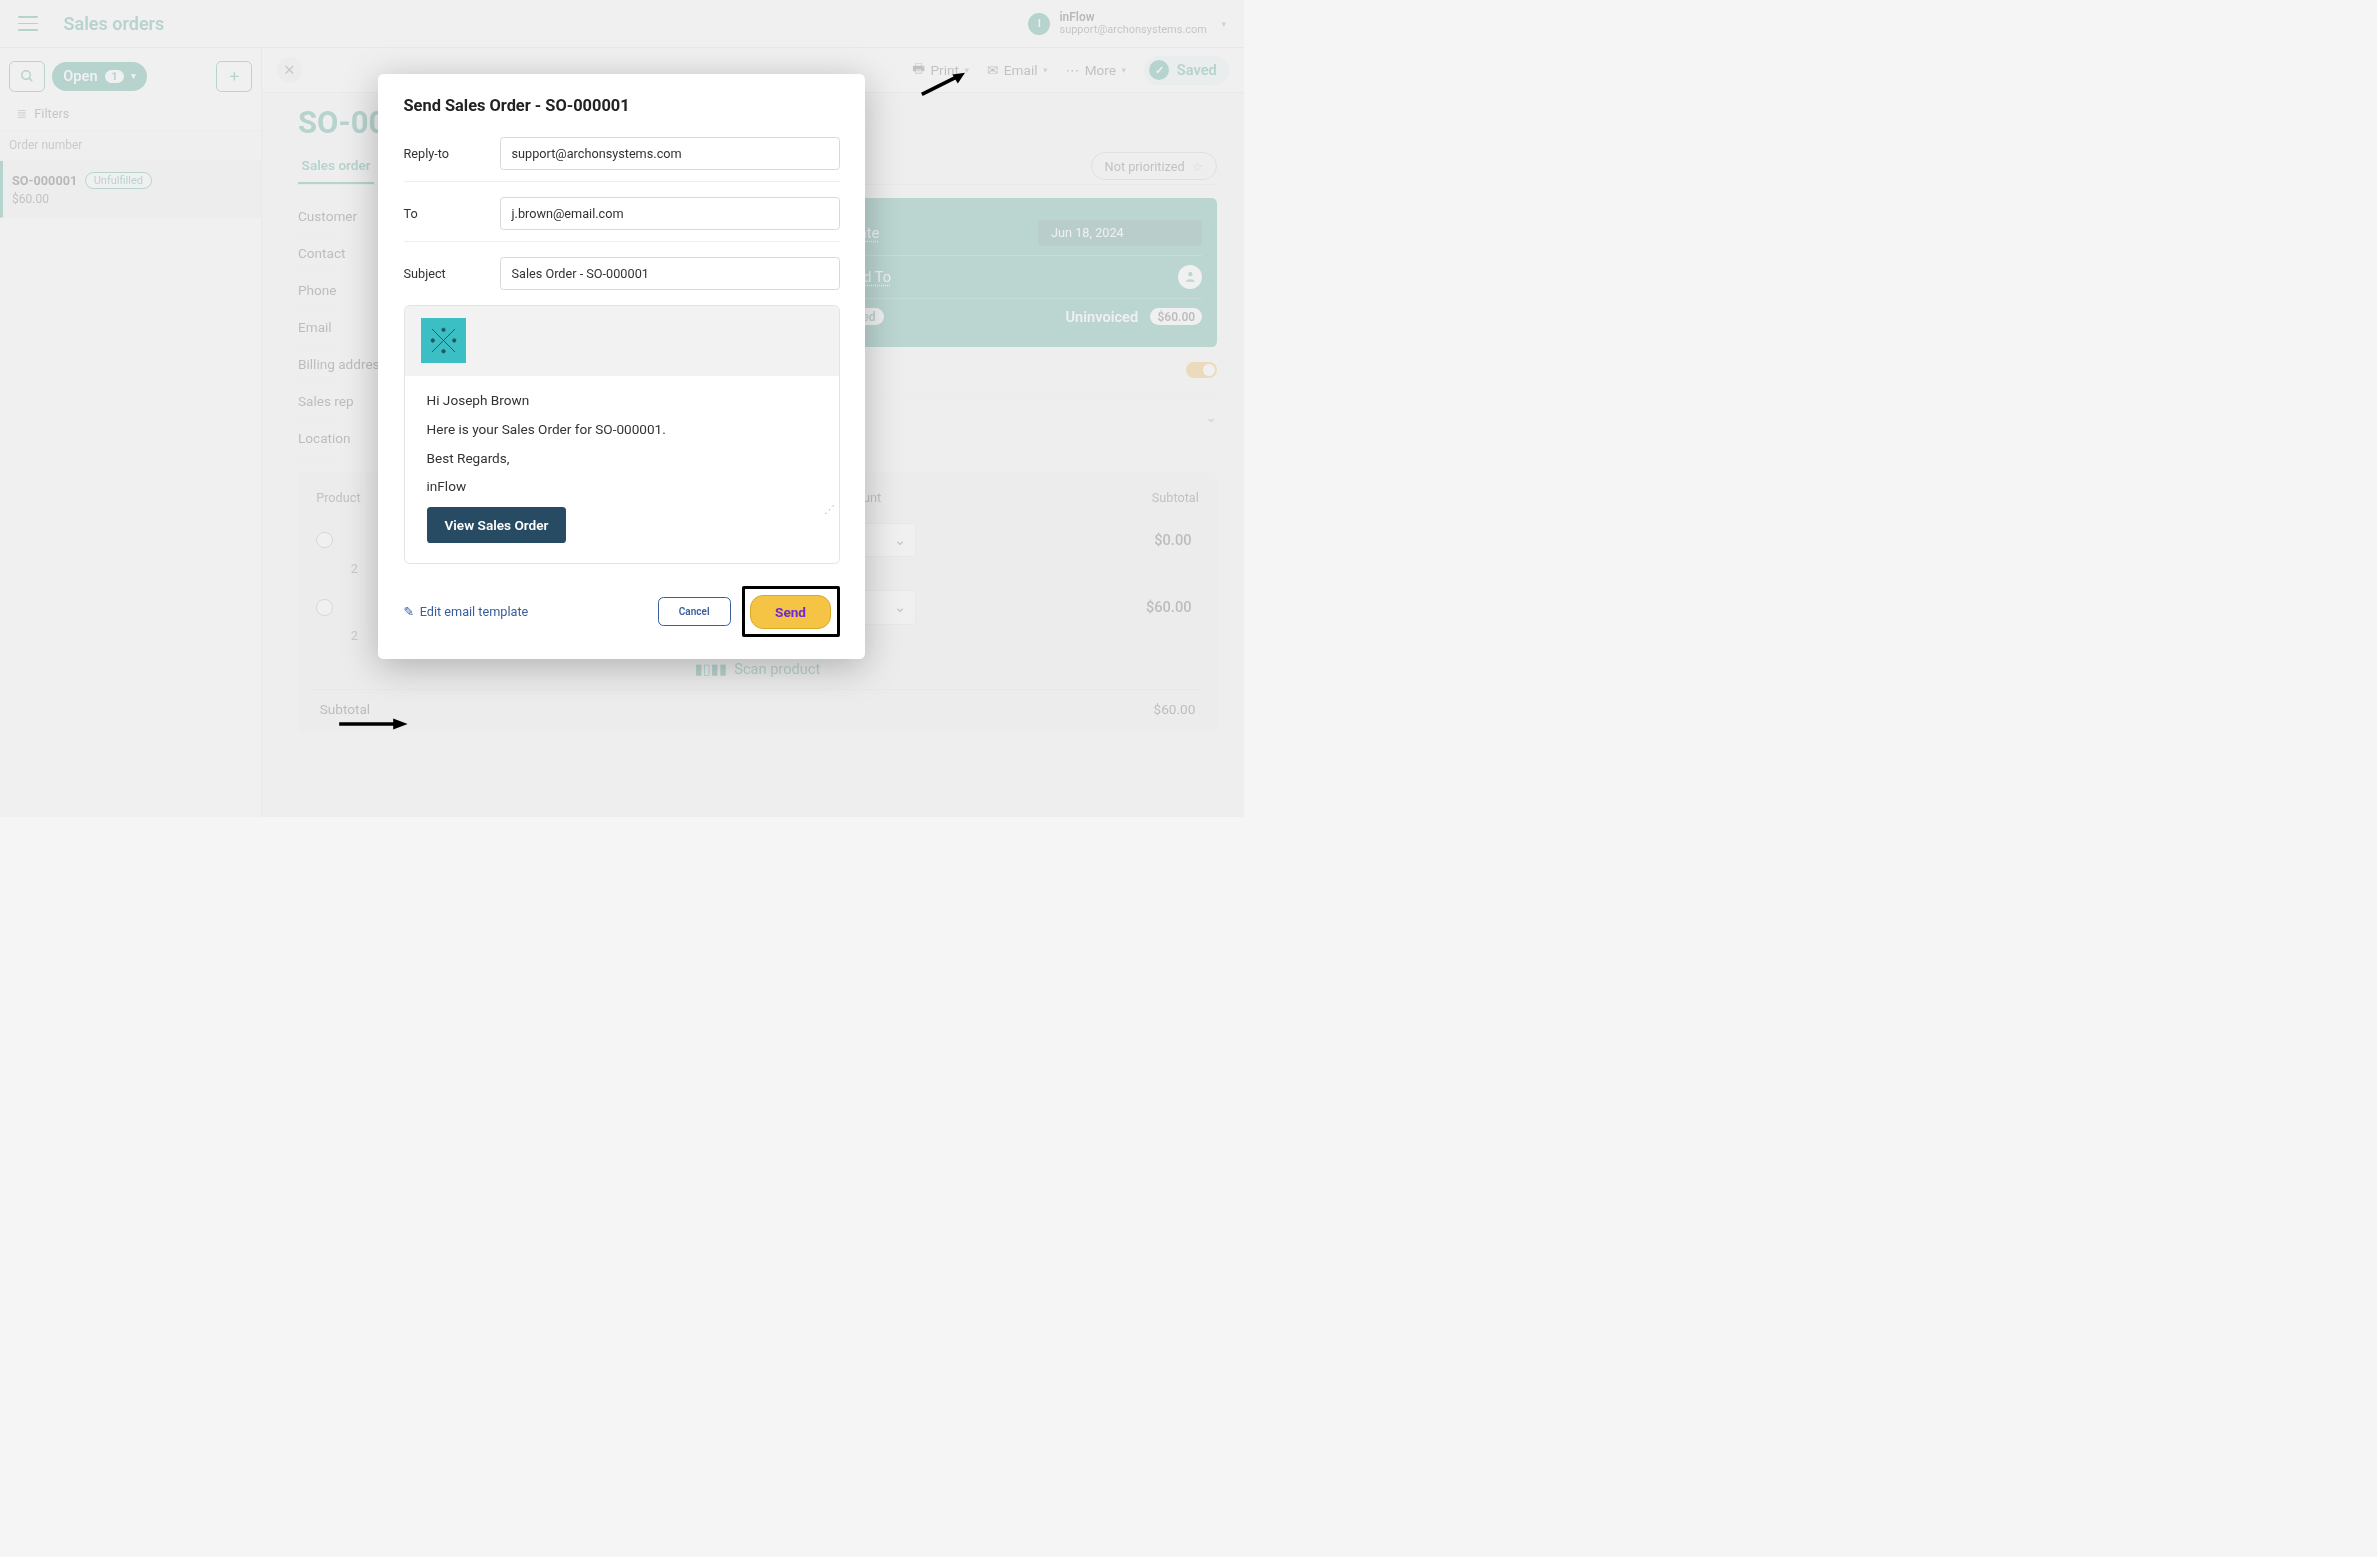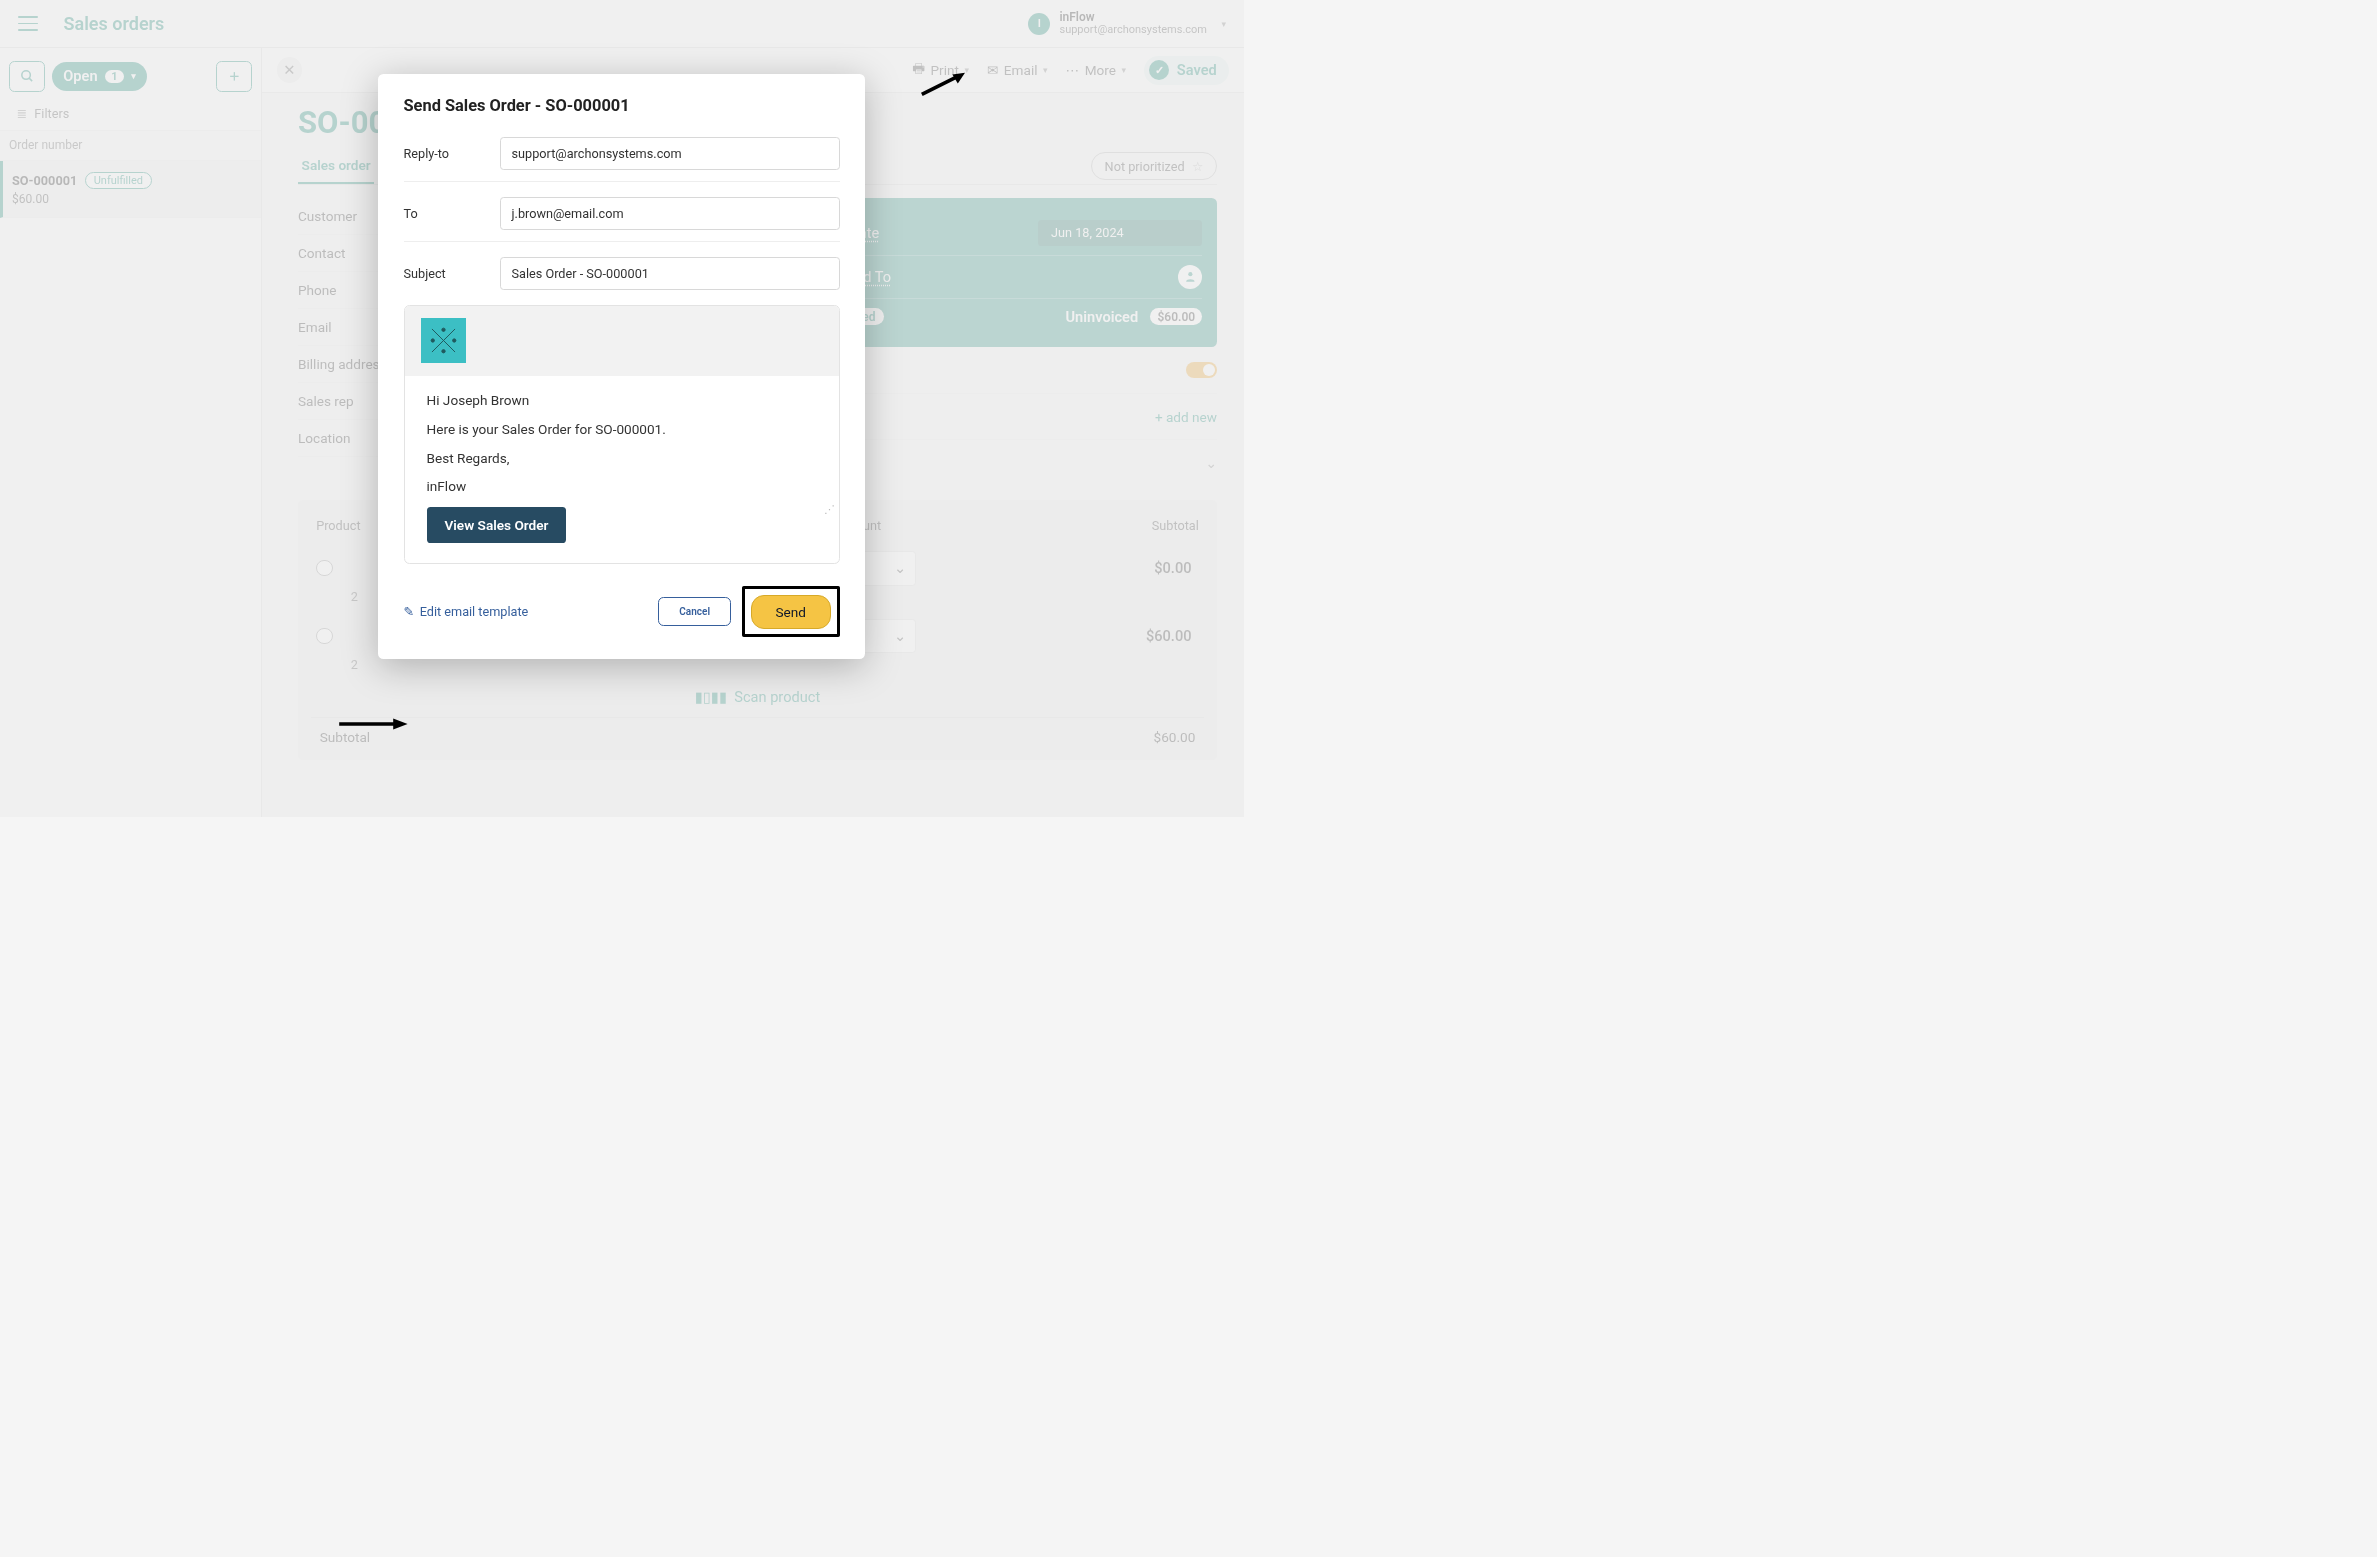--- a/index.html
+++ b/index.html
@@ -104,21 +104,21 @@
   .logo-sq { width:45px; height:45px; background:#3cbfc4; display:flex; align-items:center; justify-content:center; color:#fff; position:relative; }
   .logo-sq svg { width:33px; height:33px; }
   .prev-body { padding: 16.4px 22px 20px; font-size:13.6px; color:#333; position:relative; }
   .prev-body p { margin-bottom:12.7px; }
   .resize-handle { position:absolute; right:5.5px; bottom:51px; width:9px; height:9px; color:#bbb; font-size:11px; }
   .view-btn { background:#274b62; color:#fff; border:none; padding:10px 18px; border-radius:3.6px; font-size:13.6px; font-weight:600; cursor:pointer; }
   .modal-footer { display:flex; align-items:center; margin-top:22px; }
   .edit-tmpl { color:#365f9c; font-size:12.7px; display:flex; align-items:center; gap:5.5px; cursor:pointer; }
   .footer-btns { margin-left:auto; display:flex; gap:11px; align-items:center; }
   .btn-cancel { border:1.4px solid #365f9c; color:#365f9c; background:#fff; padding:8.2px 20px; border-radius:5.5px; font-size:10px; font-weight:600; cursor:pointer; }
-  .btn-send { background:#f5c444; border:0.9px solid #d7a928; color:#0f172a; padding:8.2px 24px; border-radius:13px; font-size:13.6px; font-weight:400; cursor:pointer; }
+  .btn-send { background:#f5c444; border:0.9px solid #d7a928; color:#6d28d9; padding:8.2px 24px; border-radius:13px; font-size:13.6px; font-weight:700; cursor:pointer; }
   .send-highlight { border:3.6px solid #000; padding:5.5px; border-radius:1.8px; }
 
   
   .arrow1 { position:absolute; left:920px; top:71px; width:45px; height:27px; }
   .arrow2 { position:absolute; left:337px; top:715px; width:71px; height:18px; }
 </style>
 </head>
 <body>
 
 <div class="topbar">
@@ -258,24 +258,20 @@
               <span class="status-pill">Unfulfilled</span>
               <span style="display:flex;gap:12px;align-items:center;">
                 <span style="font-weight:600;">Uninvoiced</span>
                 <span class="amt-pill">$60.00</span>
               </span>
             </div>
           </div>
           <div class="extra-row">
             <span style="visibility:hidden;">Shipping</span>
             <div class="toggle"></div>
-          </div>
-          <div class="extra-row">
-            <span style="visibility:hidden;">Sources</span>
-            <span class="addnew">+ add new</span>
           </div>
           <div class="extra-row" style="border:none; justify-content:flex-end;">
             <span class="collapse-chev">⌄</span>
           </div>
         </div>
       </div>
 
       <div class="line-table">
         <div class="lt-head">
           <div class="c-prod">Product</div>

